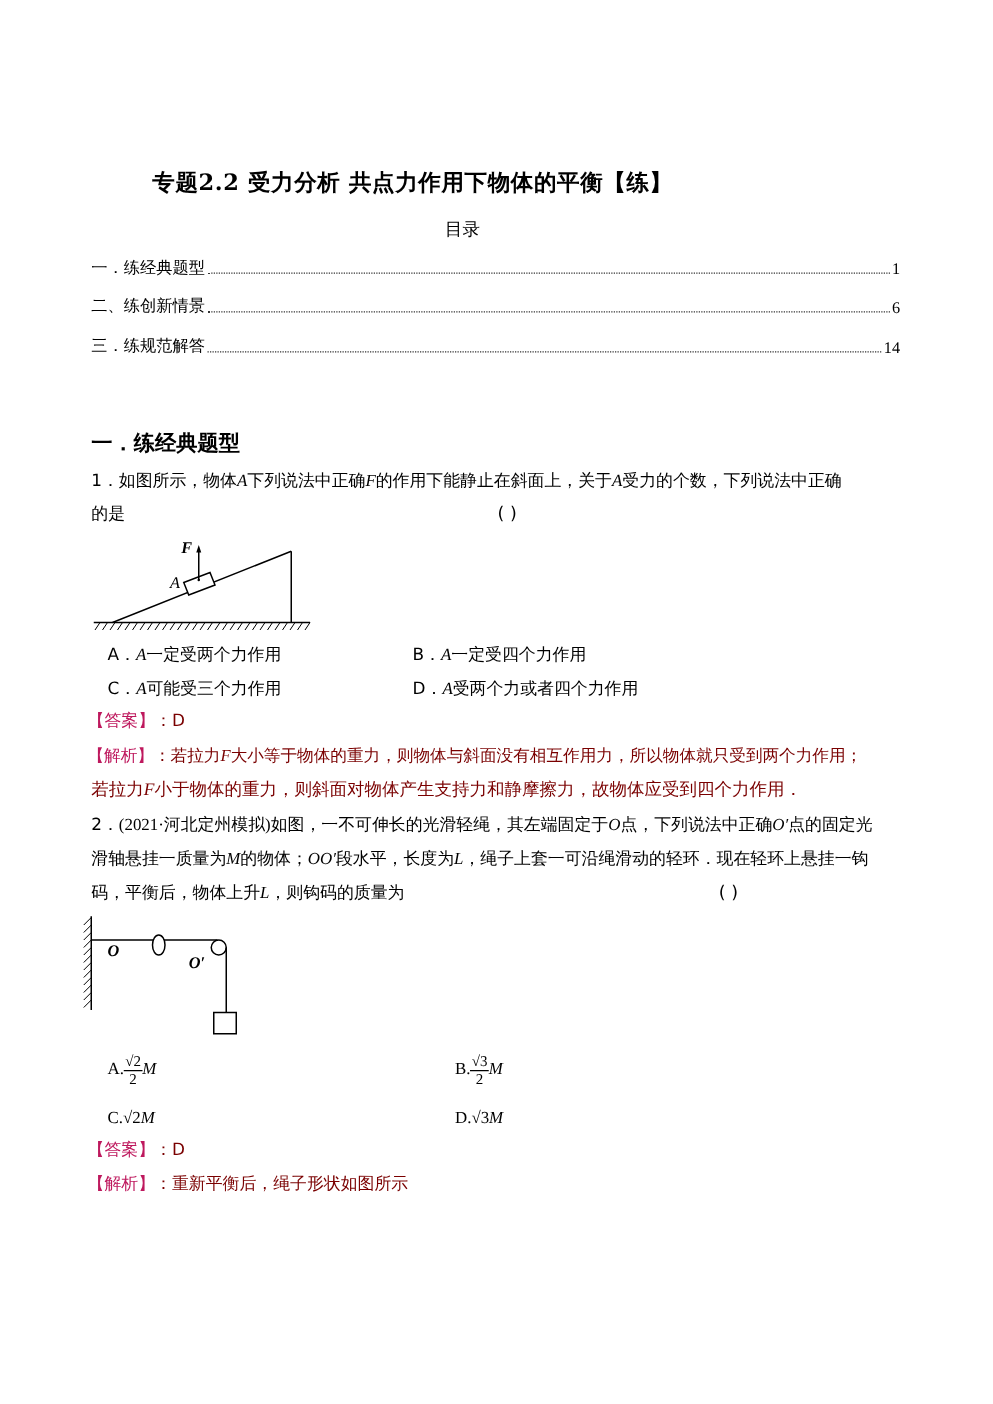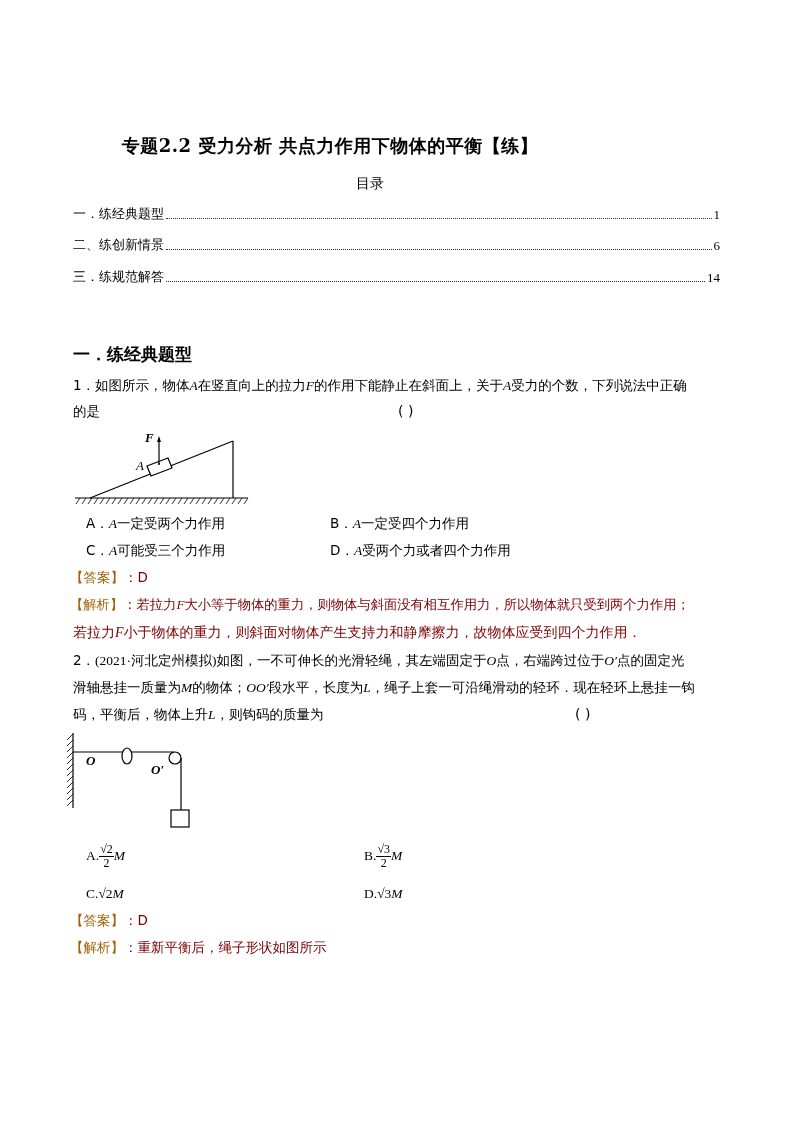--- a/index.html
+++ b/index.html
@@ -9,21 +9,21 @@
   .title { left:0; width:660px; top:134px; text-align:center;
            font-family:"DejaVu Serif","Liberation Serif",serif; font-weight:bold; font-size:18px; letter-spacing:0.5px; }
   .toc-head { left:0; width:740px; top:175px; text-align:center; font-size:14px; }
   .toc-row { left:73px; width:647px; height:18px; display:flex; align-items:flex-end; font-size:13px; }
   .toc-row .lbl { white-space:nowrap; }
   .toc-row .dots { flex:1; border-bottom:1px dotted #333; margin:0 2px 4px 2px; height:1px; }
   .toc-row .pg { font-family:"Liberation Serif",serif; font-size:13px; }
   .h1 { left:73px; top:343px; font-size:17px; font-weight:bold; }
   .p { left:73px; font-size:13.5px; line-height:26px; white-space:nowrap; }
   .it { font-family:"Liberation Serif",serif; font-style:italic; }
-  .red { color:#a16207; }
+  .red { color:#be185d; }
   .darkred { color:#7a0000; }
   .opt { font-size:13.5px; white-space:nowrap;margin-left:13px; }
   .paren { font-size:14px; }
   .frac { display:inline-flex; flex-direction:column; align-items:center; vertical-align:middle; font-family:"Liberation Serif",serif; font-size:12px; line-height:13px; }
   .frac .num { border-bottom:1px solid #000; padding:0 1px; }
   .serif { font-family:"Liberation Serif",serif; }
 </style>
 </head>
 <body>
 
@@ -42,21 +42,21 @@
 </div>
 <div class="abs toc-row" style="top:268px">
   <span class="lbl">三．练规范解答</span>
   <span class="dots"></span>
   <span class="pg">14</span>
 </div>
 
 <div class="abs h1">一．练经典题型</div>
 
 <div class="abs p" style="top:372px">
-  <span>1．如图所示，物体</span><span class="it">A</span><span>在竖直向上的拉力</span><span class="it">F</span><span>的作用下能静止在斜面上，关于</span><span class="it">A</span><span>受力的个数，下列说法中正确</span>
+  <span>1．如图所示，物体</span><span class="it">A</span><span>下列说法中正确</span><span class="it">F</span><span>的作用下能静止在斜面上，关于</span><span class="it">A</span><span>受力的个数，下列说法中正确</span>
 </div>
 <div class="abs p" style="top:398px">的是</div>
 <div class="abs p paren" style="top:398px; left:398px">(      )</div>
 
 <svg class="abs" style="left:70px; top:428px" width="190" height="80">
   <line x1="5" y1="70" x2="178" y2="70" stroke="#000" stroke-width="1.2"></line>
   <g stroke="#000" stroke-width="0.8">
     <line x1="6" y1="76" x2="10" y2="70"></line>
       <line x1="12" y1="76" x2="16" y2="70"></line>
       <line x1="18" y1="76" x2="22" y2="70"></line>
@@ -114,21 +114,21 @@
   <span class="red">【答案】</span><span class="darkred">：</span><span class="darkred">D</span>
 </div>
 <div class="abs p darkred" style="top:592px; left:70px; font-size:13.3px">
   <span class="red">【解析】</span><span>：</span><span>若拉力</span><span class="it">F</span><span>大小等于物体的重力，则物体与斜面没有相互作用力，所以物体就只受到两个力作用；</span>
 </div>
 <div class="abs p darkred" style="top:619px; left:73px; font-size:14px">
   <span>若拉力</span><span class="it">F</span><span>小于物体的重力，则斜面对物体产生支持力和静摩擦力，故物体应受到四个力作用．</span>
 </div>
 
 <div class="abs p" style="top:647px">
-  <span>2．</span><span class="serif" style="font-weight:normal">(2021·河北定州模拟)</span><span>如图，一不可伸长的光滑轻绳，其左端固定于</span><span class="it">O</span><span>点，右端跨过位于</span><span class="it">O′</span><span>点的固定光</span>
+  <span>2．</span><span class="serif" style="font-weight:normal">(2021·河北定州模拟)</span><span>如图，一不可伸长的光滑轻绳，其左端固定于</span><span class="it">O</span><span>点，下列说法中正确</span><span class="it">O′</span><span>点的固定光</span>
 </div>
 <div class="abs p" style="top:674px">
   <span>滑轴悬挂一质量为</span><span class="it">M</span><span>的物体；</span><span class="it">OO′</span><span>段水平，长度为</span><span class="it">L</span><span>，绳子上套一可沿绳滑动的轻环．现在轻环上悬挂一钩</span>
 </div>
 <div class="abs p" style="top:701px">
   <span>码，平衡后，物体上升</span><span class="it">L</span><span>，则钩码的质量为</span>
 </div>
 <div class="abs p paren" style="top:701px; left:575px">(      )</div>
 
 <svg class="abs" style="left:65px; top:728px" width="140" height="105">

